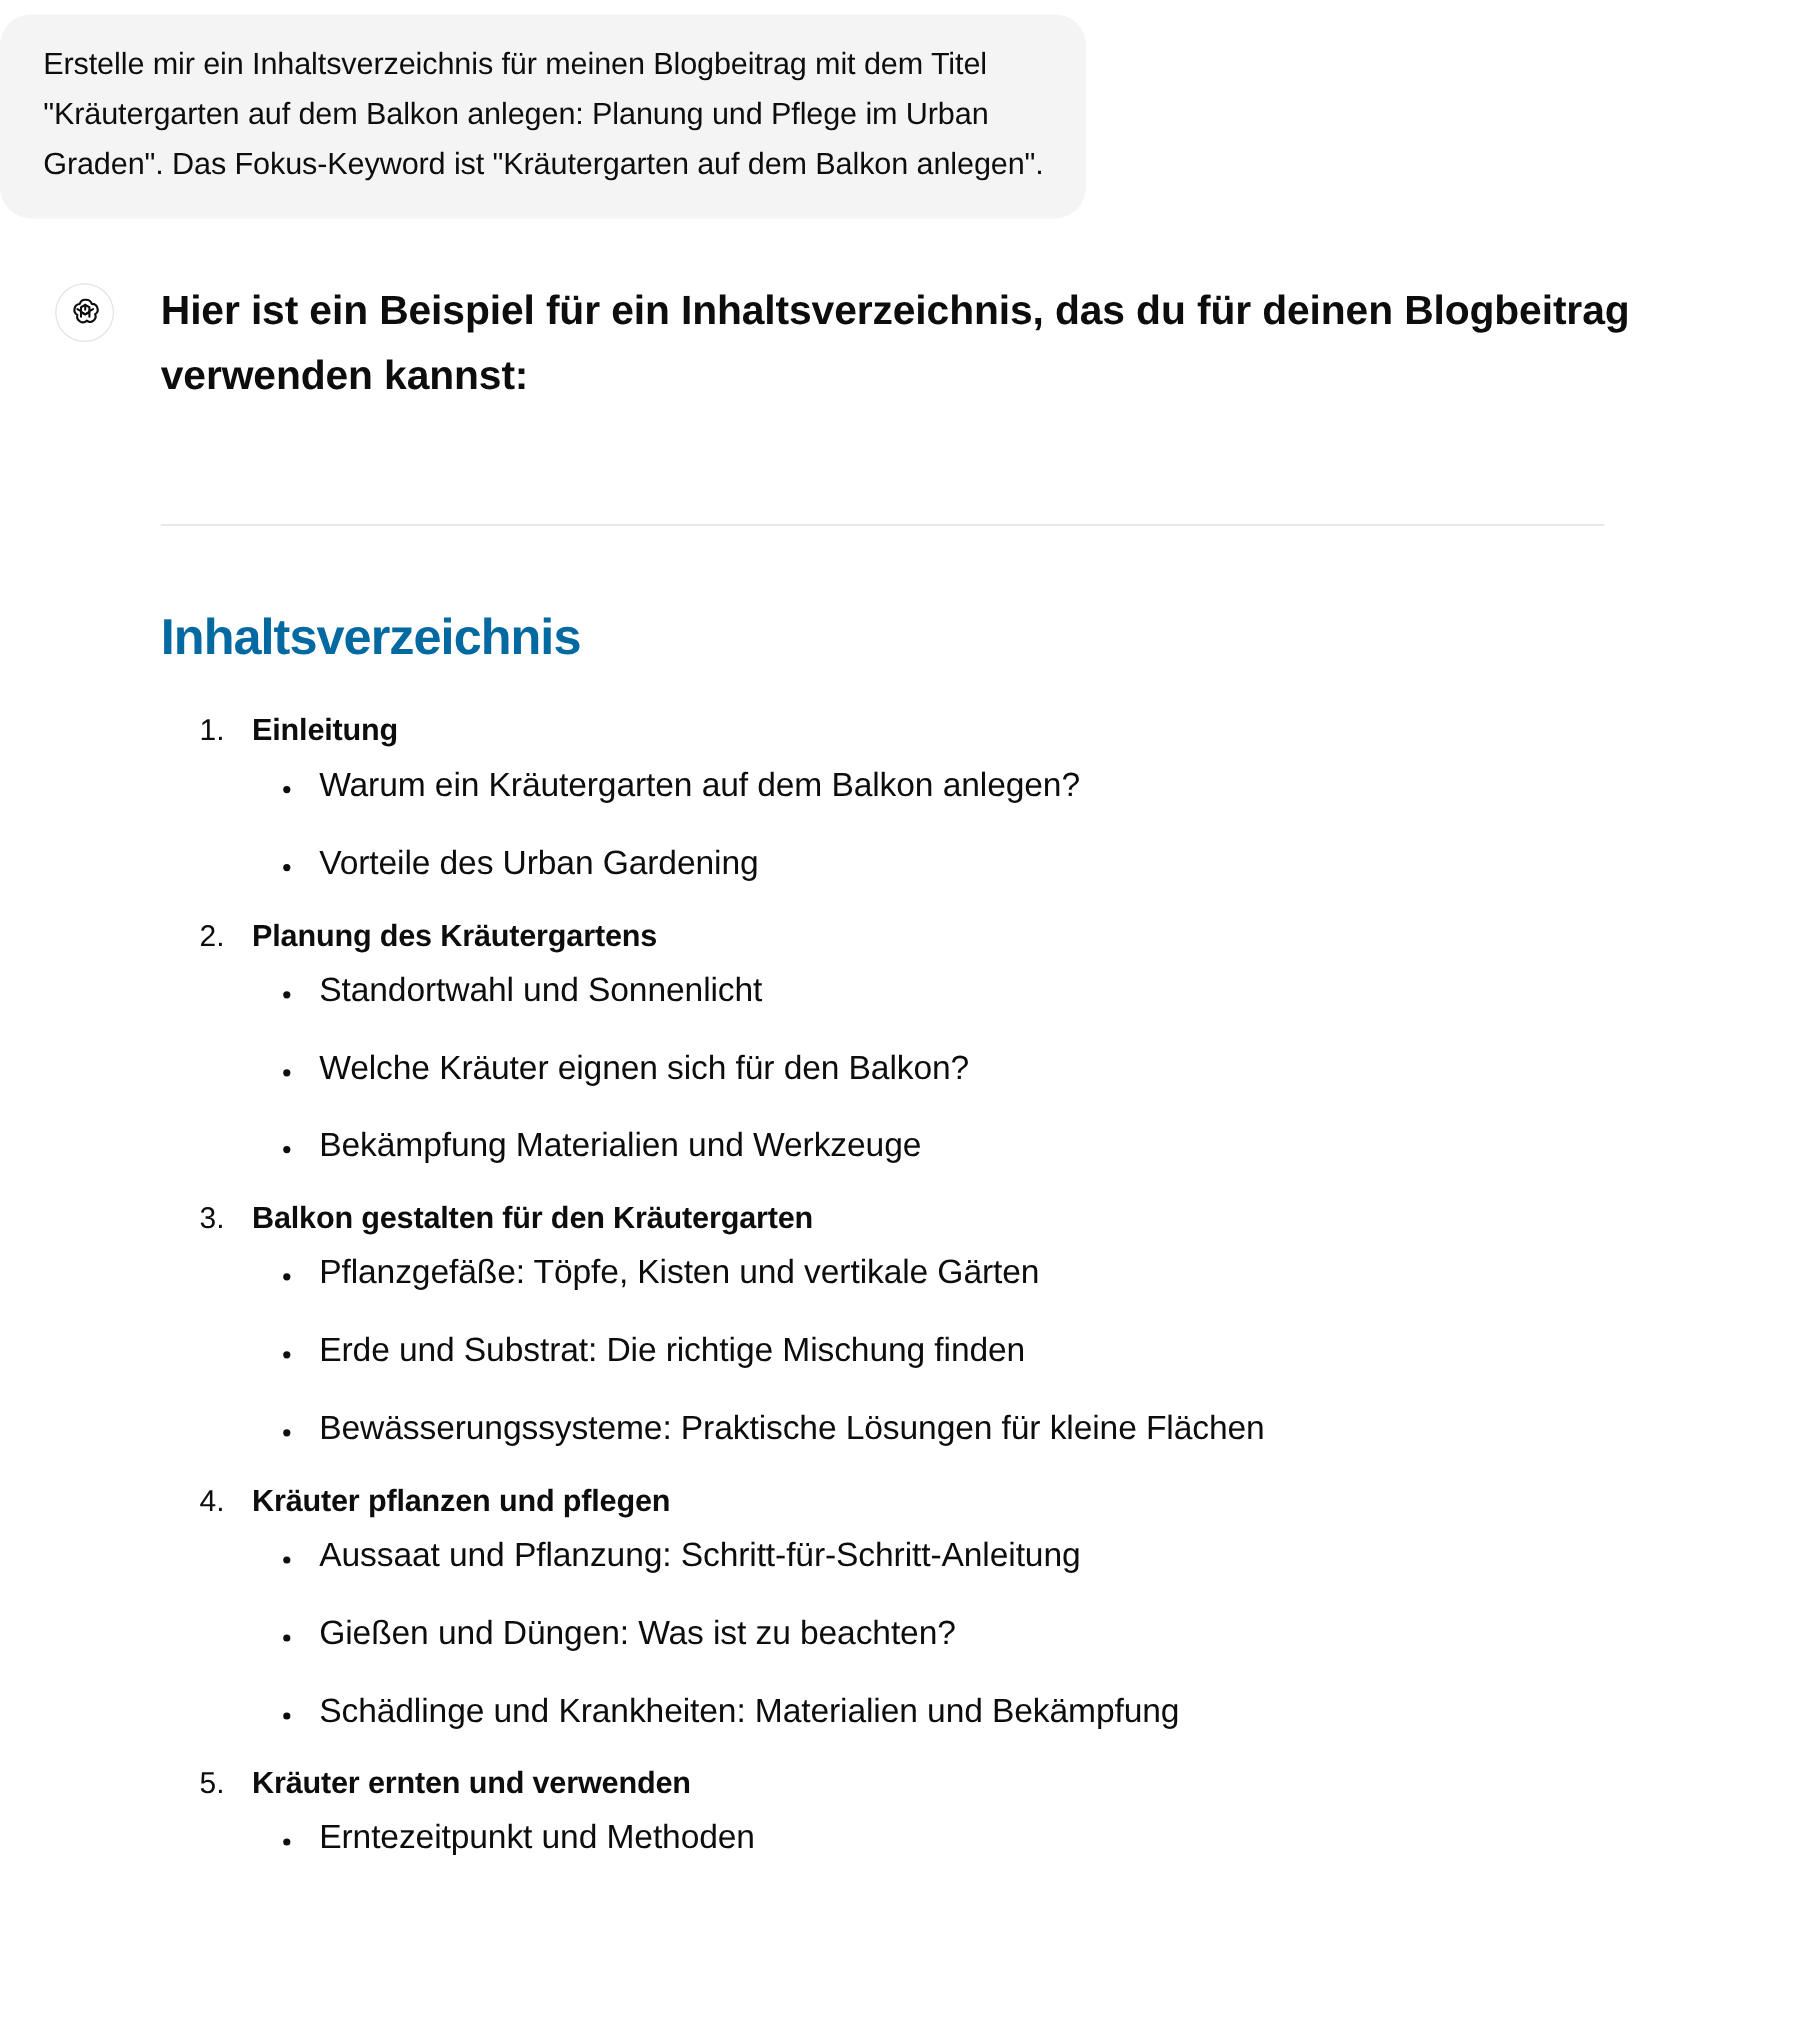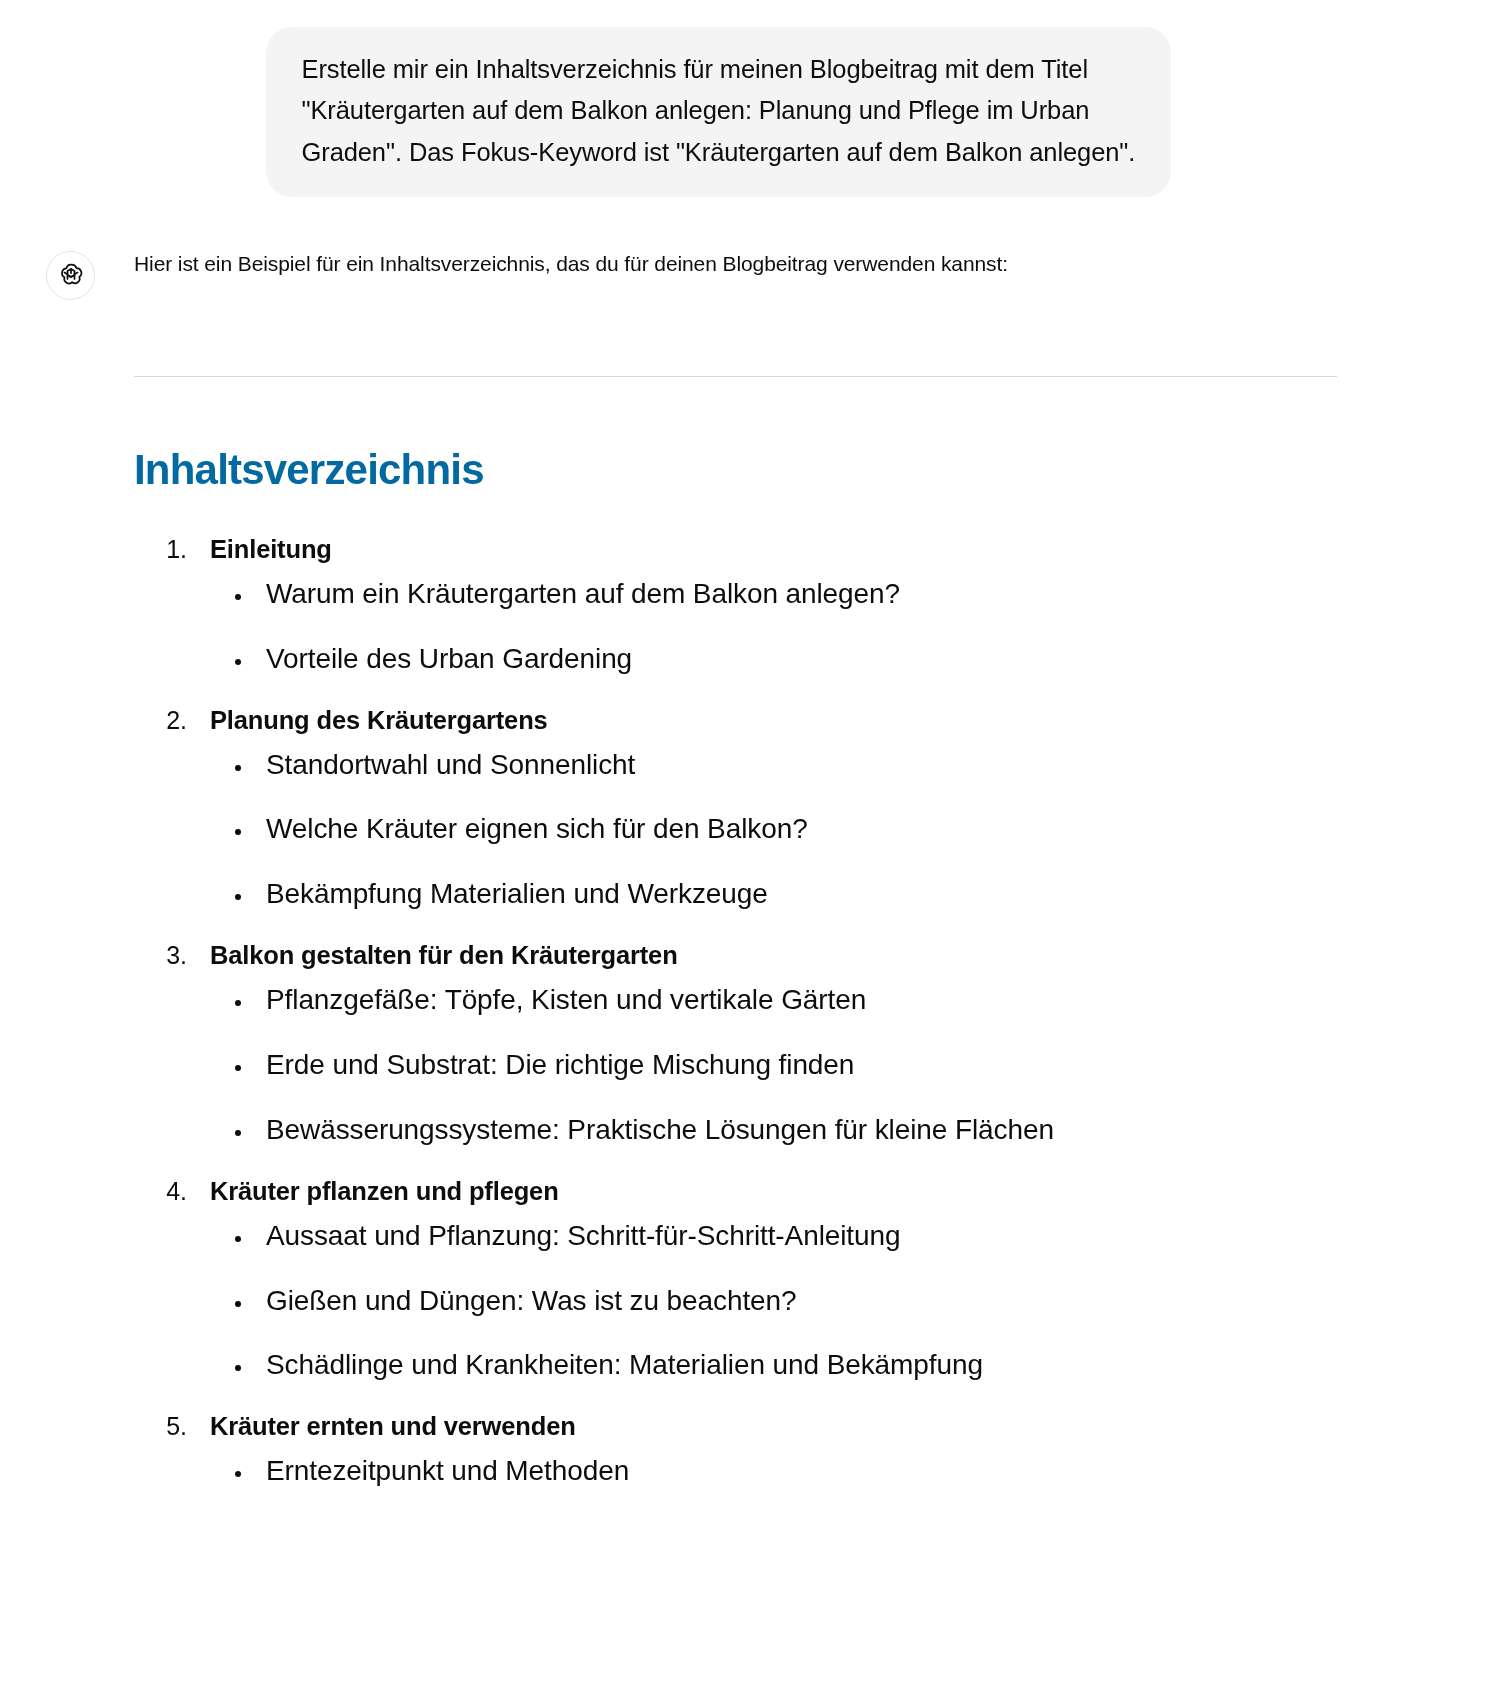--- a/index.html
+++ b/index.html
@@ -20,23 +20,22 @@
   }
 
   .conversation {
     width: 1500px;
     padding: 0;
   }
 
   
   .user-turn {
     display: flex;
-    justify-content: center;
+    justify-content: flex-start;
     padding: 12px 64px 0 0;
-    margin-top: 15px;
   }
   .user-bubble {
     background: #f4f4f4;
     border-radius: 26px;
     padding: 22px 30px 24px 36px;
     max-width: 905px;
     font-size: 25.5px;
     line-height: 1.62;
     color: #0d0d0d;
     letter-spacing: -0.1px;
@@ -62,24 +61,25 @@
   }
   .avatar svg { display: block; }
 
   .assistant-body {
     margin-left: 39px;
     flex: 1 1 auto;
     min-width: 0;
     padding-top: 2px;
   }
   .intro-line {
-    font-size: 21px;
+    font-size: 34px;
     line-height: 1.6;
     color: #0d0d0d;
     letter-spacing: -0.1px;
+    font-weight: bold;
   }
 
   .divider {
     height: 1px;
     background: #d9d9d9;
     border: 0;
     margin: 96px 0 0 0;
     width: 1203px;
   }
 

